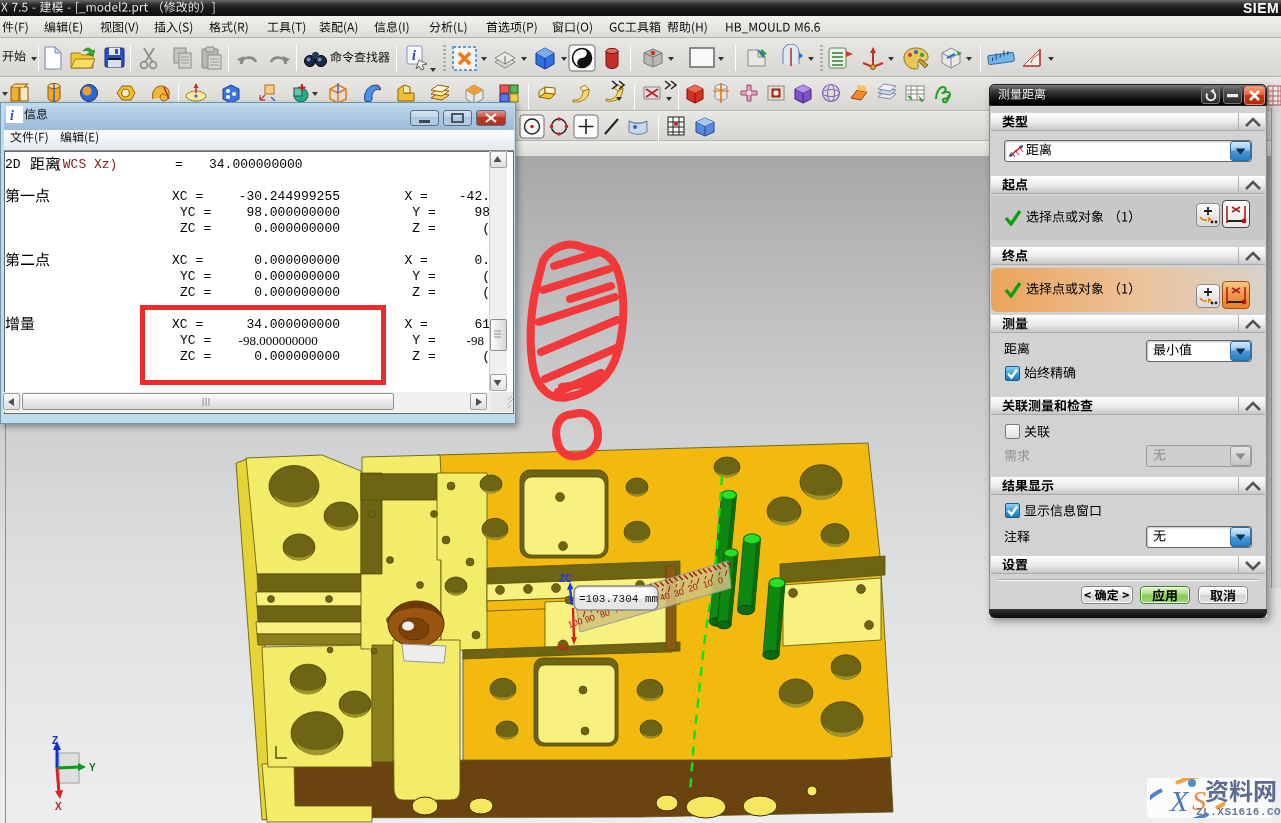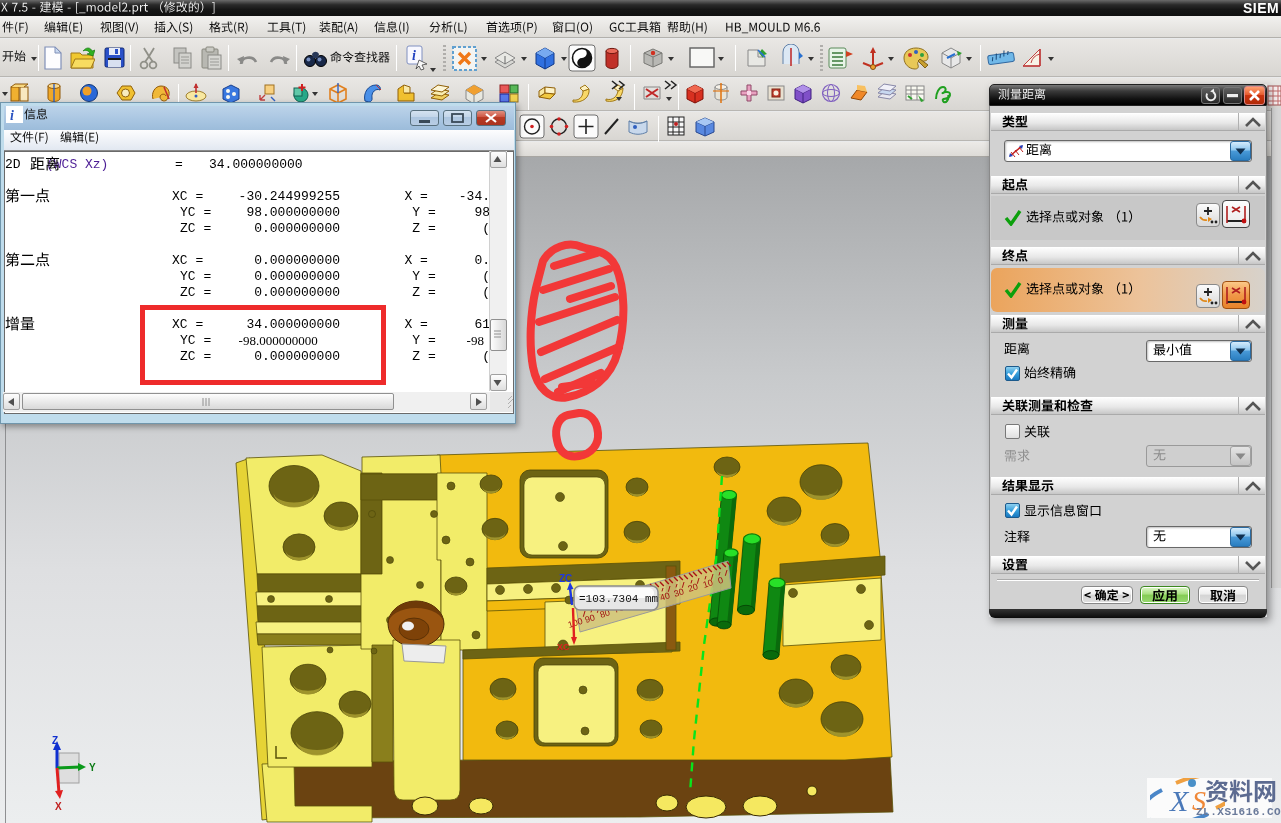--- a/index.html
+++ b/index.html
@@ -607,27 +607,27 @@
   </svg>
 <div class="abs" style="left:443px;top:110px;width:29px;height:16px;background:linear-gradient(180deg,#d4e2f0,#c2d5e9 45%,#adc6e0 46%,#b8cde4);border:1px solid #58707e;border-radius:3px"></div>
 <svg class="abs" style="left:443px;top:110px" width="29" height="16">
     <rect x="9" y="4" width="11" height="8" fill="none" stroke="#3a4a58" stroke-width="1.8"></rect>
   </svg>
 <div class="abs" style="left:476px;top:110px;width:30px;height:16px;background:linear-gradient(180deg,#e09080,#cc5340 45%,#b83a24 46%,#aa3420);border:1px solid #58707e;border-radius:3px"></div>
 <svg class="abs" style="left:476px;top:110px" width="30" height="16">
     <path d="M10 4l10 8M20 4l-10 8" stroke="#fff" stroke-width="2.2"></path>
   </svg>
 <div class="abs" style="left:5px;top:157px;font-family:'Liberation Mono',monospace;font-size:13px;line-height:16px;color:#000;white-space:pre">2D</div>
-<div class="abs" style="left:46px;top:157px;font-family:'Liberation Mono',monospace;font-size:13px;line-height:16px;color:#4c1d95;white-space:pre">(WCS Xz)</div>
+<div class="abs" style="left:55px;top:157px;font-family:'Liberation Mono',monospace;font-size:13px;line-height:16px;color:#7f1d1d;white-space:pre">(WCS Xz)</div>
 <div class="abs" style="left:175px;top:157px;font-family:'Liberation Mono',monospace;font-size:13px;line-height:16px;color:#000;white-space:pre">=</div>
 <div class="abs" style="left:209px;top:157px;font-family:'Liberation Mono',monospace;font-size:13px;line-height:16px;color:#000;white-space:pre">34.000000000</div>
 <div class="abs" style="left:172px;top:189px;font-family:'Liberation Mono',monospace;font-size:13px;line-height:16px;color:#000;white-space:pre">XC =</div>
 <div class="abs" style="left:238.60000000000002px;top:189px;font-family:'Liberation Mono',monospace;font-size:13px;line-height:16px;color:#000;white-space:pre">-30.244999255</div>
 <div class="abs" style="left:404.5px;top:189px;font-family:'Liberation Mono',monospace;font-size:13px;line-height:16px;color:#000;white-space:pre">X =</div>
-<div class="abs" style="left:458.8px;top:189px;font-family:'Liberation Mono',monospace;font-size:13px;line-height:16px;color:#000;white-space:pre">-34.</div>
+<div class="abs" style="left:458.8px;top:189px;font-family:'Liberation Mono',monospace;font-size:13px;line-height:16px;color:#000;white-space:pre">-42.</div>
 <div class="abs" style="left:180px;top:205px;font-family:'Liberation Mono',monospace;font-size:13px;line-height:16px;color:#000;white-space:pre">YC =</div>
 <div class="abs" style="left:246.4px;top:205px;font-family:'Liberation Mono',monospace;font-size:13px;line-height:16px;color:#000;white-space:pre">98.000000000</div>
 <div class="abs" style="left:412.3px;top:205px;font-family:'Liberation Mono',monospace;font-size:13px;line-height:16px;color:#000;white-space:pre">Y =</div>
 <div class="abs" style="left:474.4px;top:205px;font-family:'Liberation Mono',monospace;font-size:13px;line-height:16px;color:#000;white-space:pre">98</div>
 <div class="abs" style="left:180px;top:221px;font-family:'Liberation Mono',monospace;font-size:13px;line-height:16px;color:#000;white-space:pre">ZC =</div>
 <div class="abs" style="left:254.2px;top:221px;font-family:'Liberation Mono',monospace;font-size:13px;line-height:16px;color:#000;white-space:pre">0.000000000</div>
 <div class="abs" style="left:412.3px;top:221px;font-family:'Liberation Mono',monospace;font-size:13px;line-height:16px;color:#000;white-space:pre">Z =</div>
 <div class="abs" style="left:482.2px;top:221px;font-family:'Liberation Mono',monospace;font-size:13px;line-height:16px;color:#000;white-space:pre">(</div>
 <div class="abs" style="left:172px;top:253px;font-family:'Liberation Mono',monospace;font-size:13px;line-height:16px;color:#000;white-space:pre">XC =</div>
 <div class="abs" style="left:254.2px;top:253px;font-family:'Liberation Mono',monospace;font-size:13px;line-height:16px;color:#000;white-space:pre">0.000000000</div>

